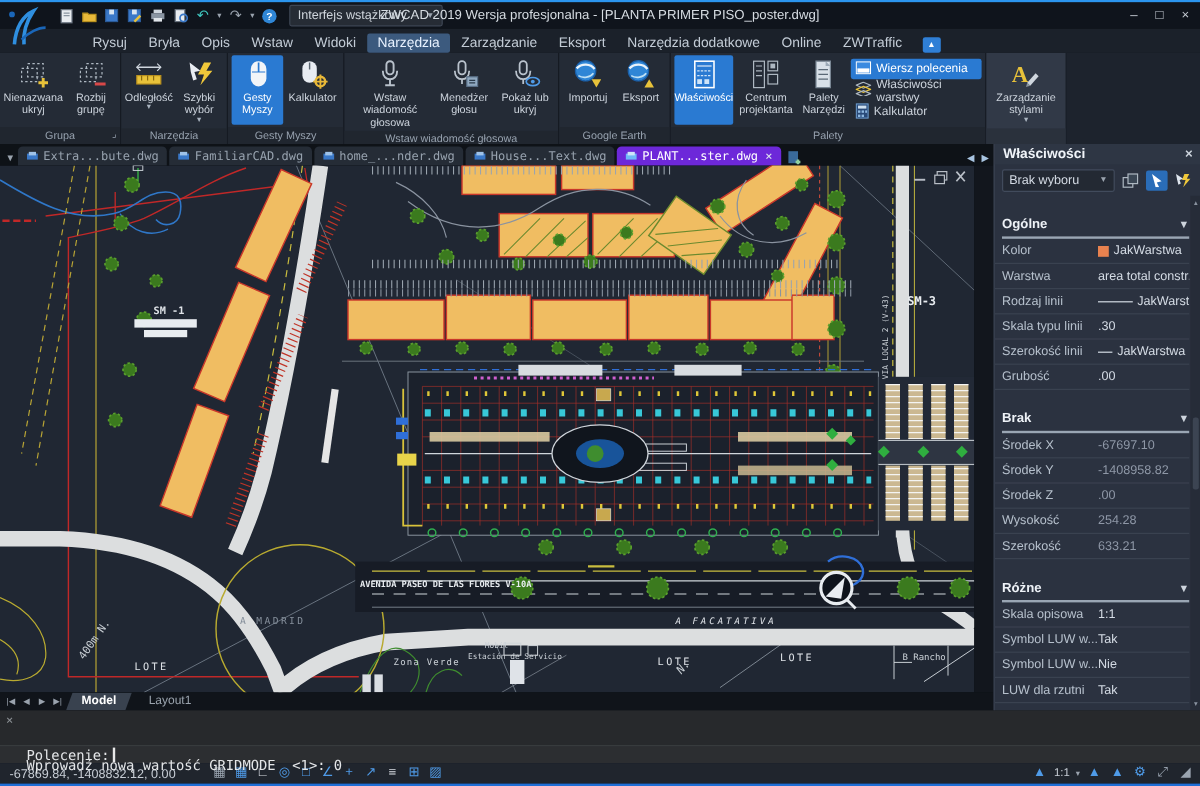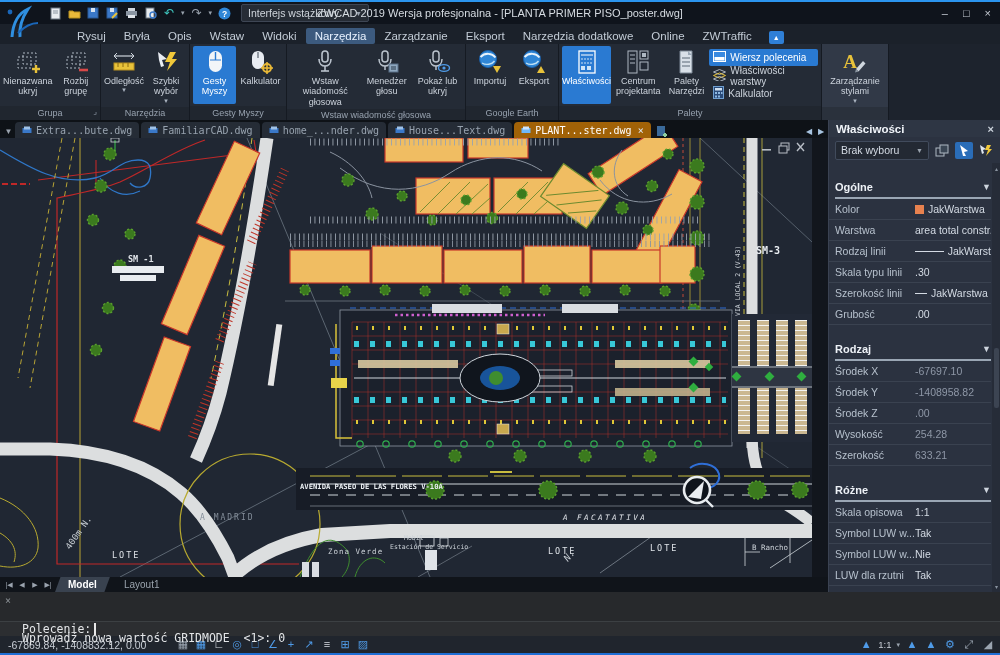--- a/index.html
+++ b/index.html
@@ -53,21 +53,21 @@
 
   
   .workspace{height:472px;display:flex;}
   .left-col{width:828px;display:flex;flex-direction:column;background:#0e1218;}
 
   .docbar{height:18px;display:flex;align-items:flex-end;background:#0e1217;padding-left:2px;}
   .tab-drop{width:13px;height:14px;color:#9aa3ae;font-size:8px;display:flex;align-items:center;justify-content:center;}
   .dtab{height:16px;display:flex;align-items:center;gap:4px;padding:0 7px;margin-right:2px;
         font-family:"DejaVu Sans Mono",monospace;font-size:10px;color:#97a2ae;background:#252c36;
         border-radius:4px 4px 0 0;white-space:nowrap;}
-  .dtab.active{background:#a16207;color:#fff;}
+  .dtab.active{background:#6d28d9;color:#fff;}
   .dtab .ticon{width:10px;height:9px;display:inline-block;}
   .dtab .tclose{font-size:10px;color:#dfe6ee;margin-left:2px;}
   .newtab{width:15px;height:14px;margin-left:2px;display:flex;align-items:center;justify-content:center;}
   .tab-scroll{margin-left:auto;display:flex;gap:2px;margin-right:2px;}
   .tab-scroll span{width:10px;height:14px;color:#a8c4e0;font-size:8px;display:flex;align-items:center;justify-content:center;}
 
   .canvas-row{flex:1;display:flex;}
   .canvas-strip{width:16px;background:#12161d;}
 
   .layoutbar{height:15px;background:#10141a;display:flex;align-items:center;font-size:10px;color:#8a939e;padding-left:3px;gap:1px;}
@@ -879,21 +879,21 @@
               <span>JakWarstwa</span>
             </span>
         </div>
         <div class="prow">
           <span class="plabel">Grubość</span>
           <span class="pval">.00</span>
         </div>
 
         <div class="secgap"></div>
         <div class="sec-head">
-          <span>Rodzaj</span>
+          <span>Brak</span>
           <span class="scaret">▼</span>
         </div>
         <div class="prow">
           <span class="plabel">Środek X</span>
           <span class="pval dim">-67697.10</span>
         </div>
         <div class="prow">
           <span class="plabel">Środek Y</span>
           <span class="pval dim">-1408958.82</span>
         </div>

